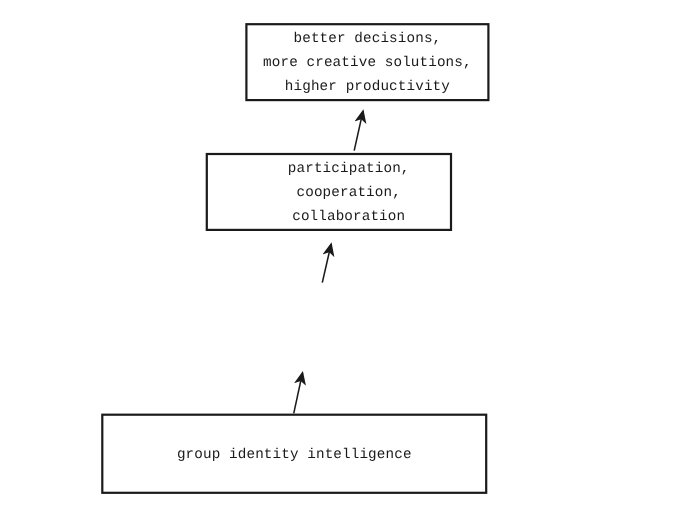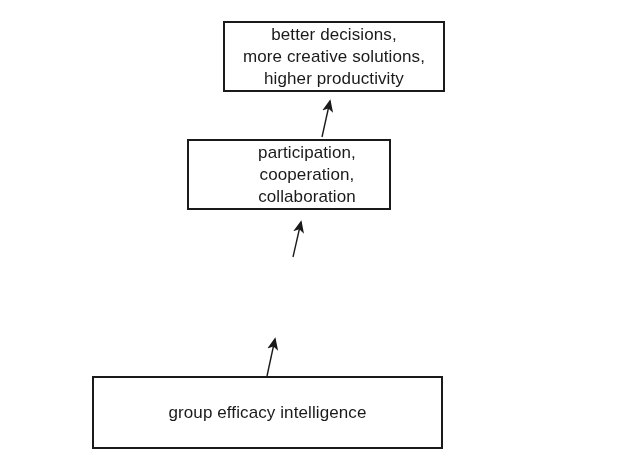--- a/index.html
+++ b/index.html
@@ -23,27 +23,28 @@
   .box {
     position: absolute;
     box-sizing: border-box;
     border: 2px solid var(--line);
     background: var(--bg);
     display: flex;
     align-items: center;
     justify-content: center;
     text-align: center;
     color: var(--text);
-    font-size: 17px;
+    font-size: 13px;
     line-height: 22px;
     white-space: pre-line;
     letter-spacing: 0.1px;
+    font-family: Liberation Mono, monospace;
   }
   .box-outcomes   { left: 223px; top: 21px;  width: 222px; height: 71px; }
-  .box-behaviors  { left: 187px; top: 139px; width: 204px; height: 71px; padding-left: 36px; }
+  .box-behaviors  { left: 187px; top: 139px; width: 224px; height: 71px; padding-left: 36px; }
   .box-beliefs    { left: 123px; top: 258px; width: 323px; height: 72px; }
   .box-foundation { left: 92px;  top: 376px; width: 351px; height: 73px; }
   .arrow-layer {
     position: absolute;
     left: 0; top: 0;
     width: 617px;
     height: 472px;
     pointer-events: none;
   }
   .arrow-line {
@@ -72,15 +73,15 @@
   </svg>
 
   <div class="box box-outcomes">better decisions,
 more creative solutions,
 higher productivity</div>
 
   <div class="box box-behaviors">participation, cooperation,
 collaboration</div>
 
 
-  <div class="box box-foundation">group efficacy intelligence</div>
+  <div class="box box-foundation">group identity intelligence</div>
 
 </div>
 
 </body></html>

